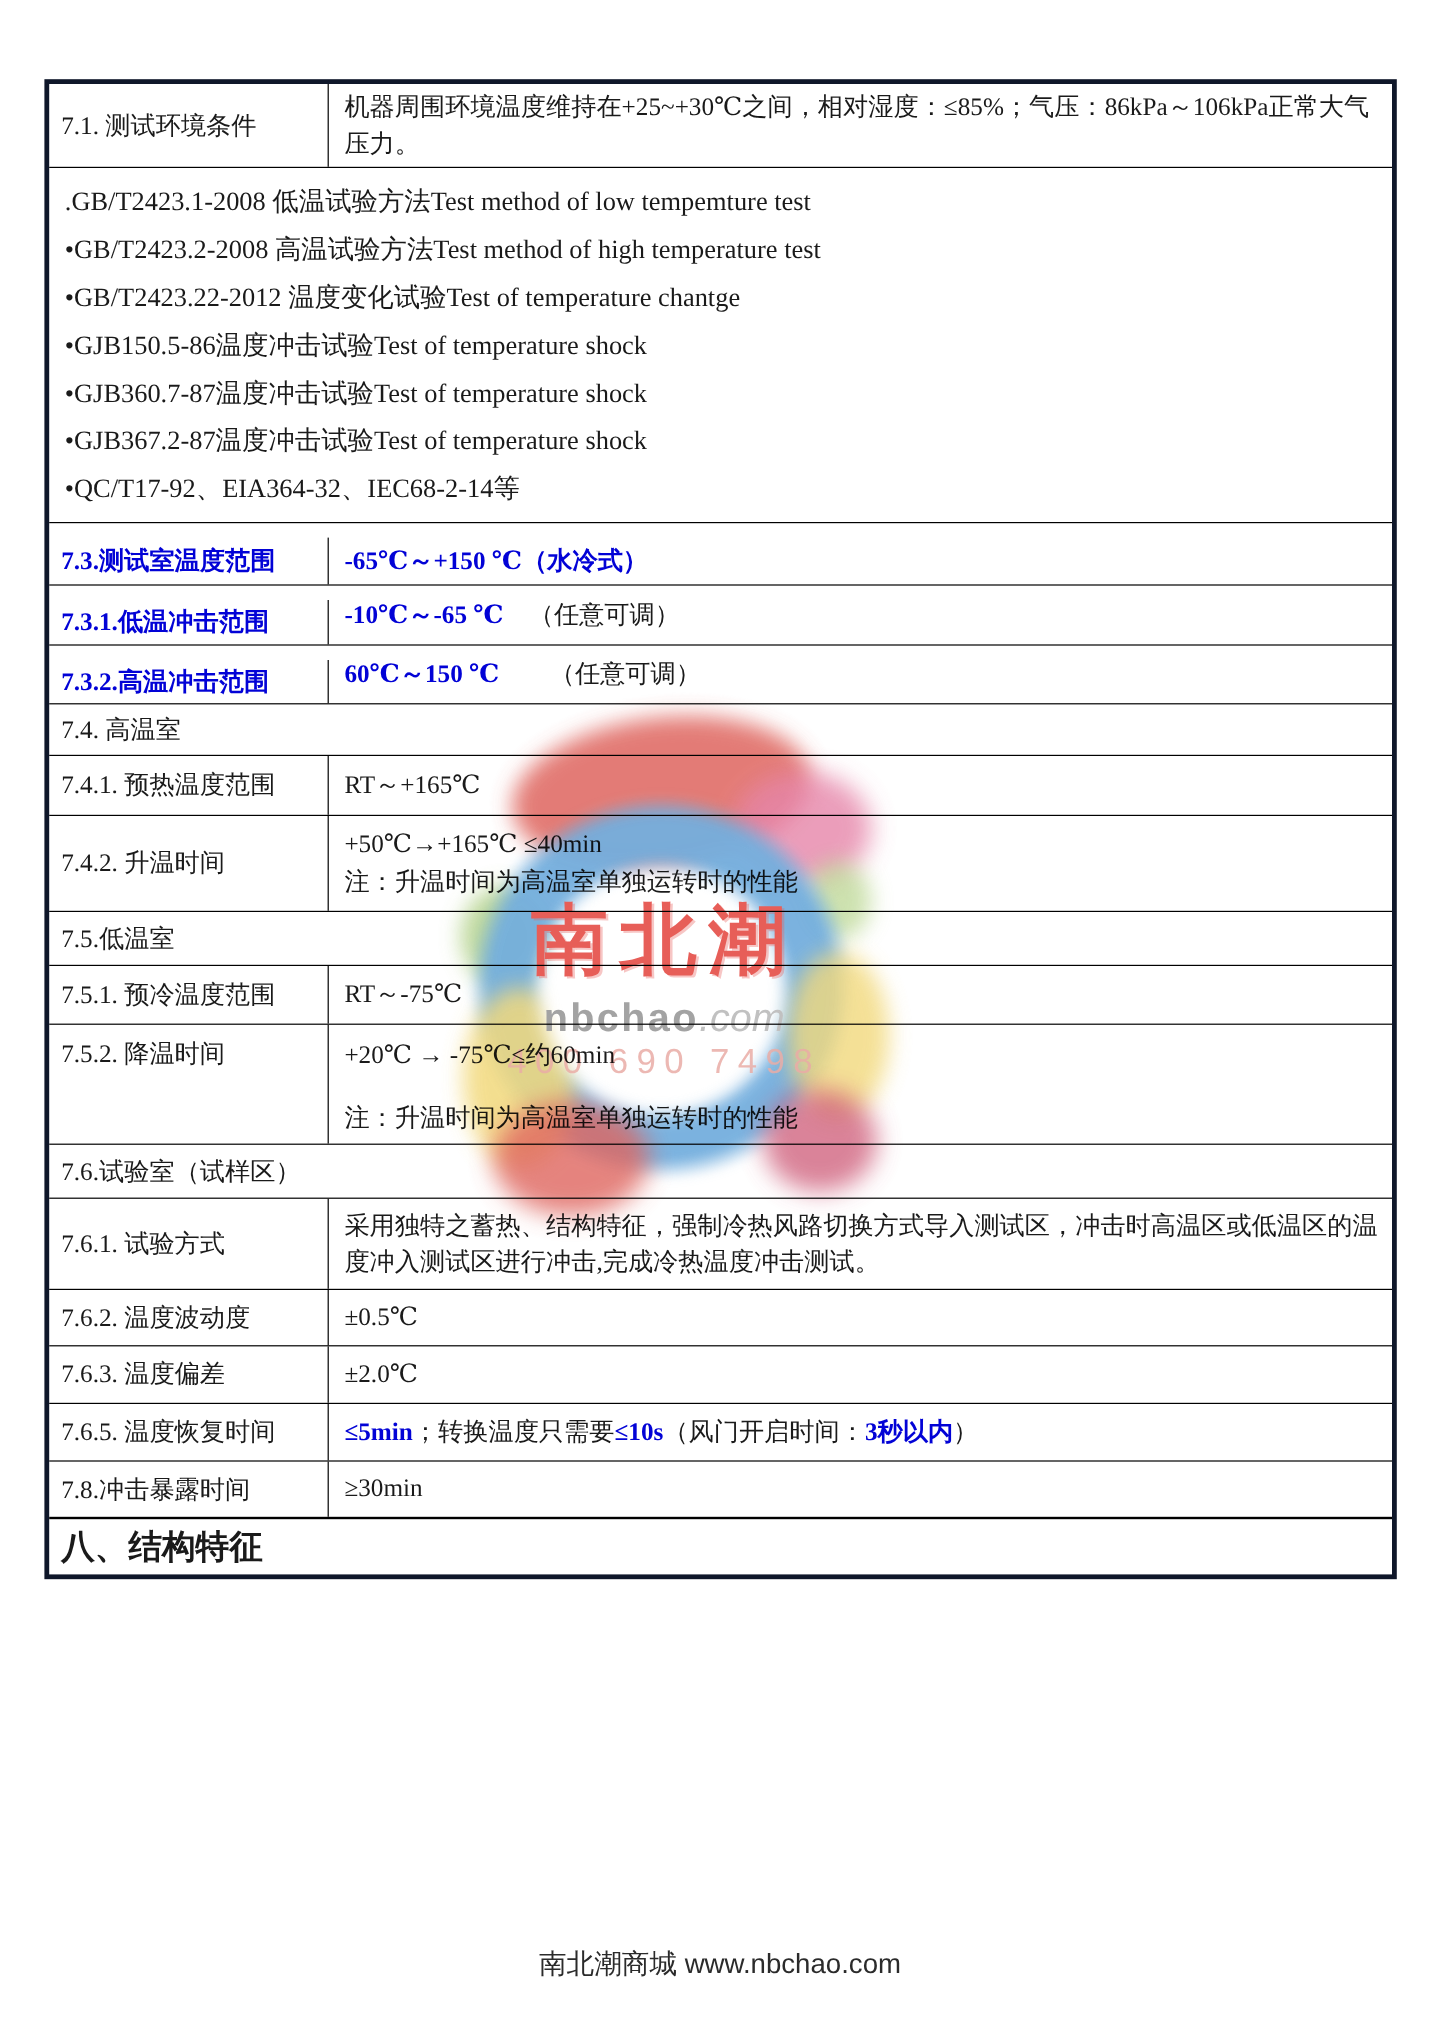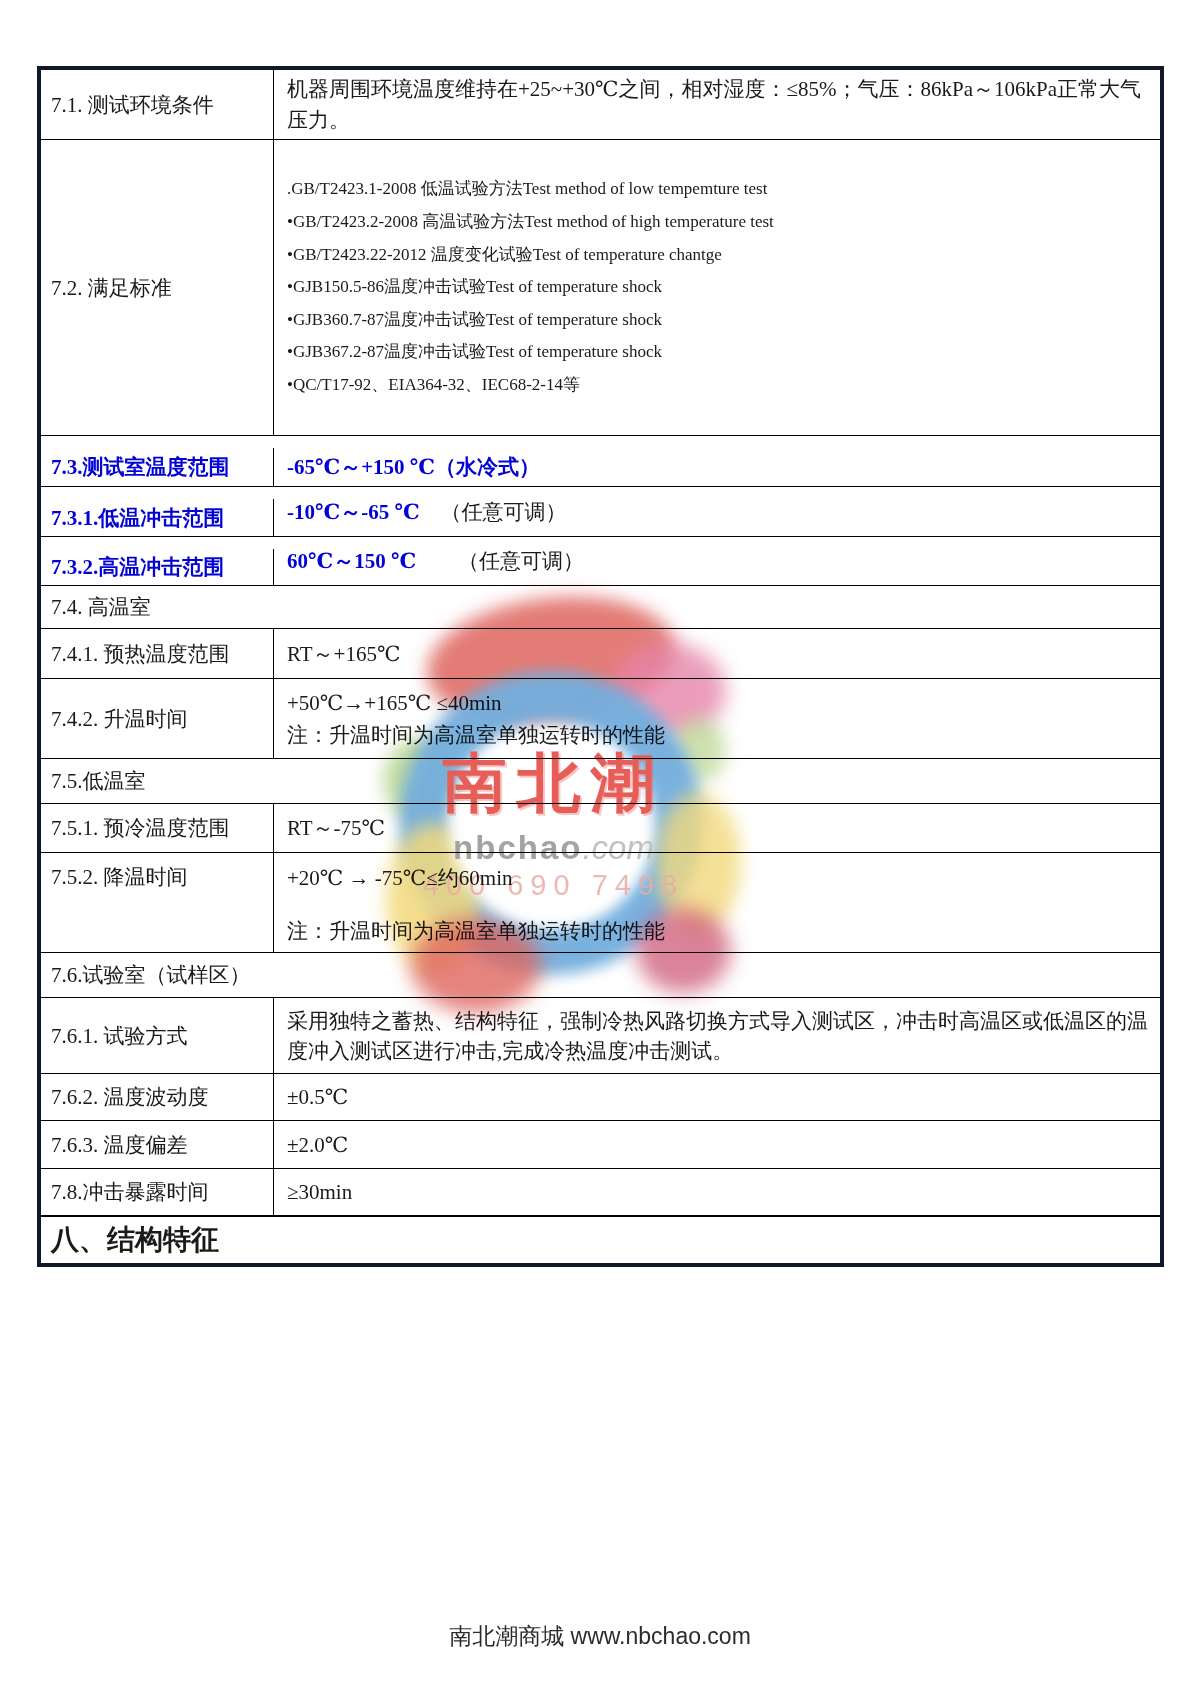--- a/index.html
+++ b/index.html
@@ -13,21 +13,21 @@
     border:4px solid #0f172a;background:transparent;box-sizing:border-box;
   }
   .row{display:flex;align-items:stretch;box-sizing:border-box;}
   .row + .row{border-top:1px solid #000;}
   .cell{display:flex;flex-direction:column;justify-content:center;box-sizing:border-box;}
   .label{width:233px;min-width:233px;border-right:1px solid #000;padding:4px 6px 4px 10px;font-size:21px;}
   .value{flex:1;padding:4px 10px 4px 13px;font-size:21px;line-height:1.45;}
   .merged{width:100%;padding:4px 10px 4px 10px;font-size:21px;justify-content:center;display:flex;flex-direction:column;}
   .blue{color:#0202d6;font-weight:bold;margin-top:12px;}
   .blue-row .label,.blue-row .value{font-weight:bold;}
-  .std-list{list-style:none;margin:0;padding:0;font-size:17px;}
+  .std-list{list-style:none;margin:0;padding:0;font-size:22px;}
   .std-list li{margin:8px 0;line-height:1.45;}
   .note-line{margin-top:2px;}
   .gap-note{margin-top:22px;}
   .section-row{border-top:2px solid #000 !important;}
   .section-title{font-weight:bold;font-size:28px;font-family:"Liberation Sans","DejaVu Sans",sans-serif;}
   
   .wm{
     position:absolute;left:356px;top:588px;width:395px;height:430px;
     pointer-events:none;mix-blend-mode:multiply;opacity:.82;z-index:5;
   }
@@ -60,21 +60,20 @@
 <div class="tbl">
 
   <div class="row" style="min-height:69px">
     <div class="cell label">7.1.  测试环境条件</div>
     <div class="cell value">
         <span>机器周围环境温度维持在+25~+30℃之间，相对湿度：≤85%；气压：86kPa～106kPa正常大气压力。</span>
       </div>
   </div>
 
   <div class="row" style="min-height:296px">
-    <div class="cell label">7.2.  满足标准</div>
     <div class="cell value">
       <ul class="std-list">
         <li>.GB/T2423.1-2008 低温试验方法Test method of low tempemture test</li>
         <li>•GB/T2423.2-2008  高温试验方法Test method of high temperature test</li>
         <li>•GB/T2423.22-2012 温度变化试验Test of temperature chantge</li>
         <li>•GJB150.5-86温度冲击试验Test of temperature shock</li>
         <li>•GJB360.7-87温度冲击试验Test of temperature shock</li>
         <li>•GJB367.2-87温度冲击试验Test of temperature shock</li>
         <li>•QC/T17-92、EIA364-32、IEC68-2-14等</li>
       </ul>
@@ -158,20 +157,28 @@
       </div>
   </div>
 
   <div class="row" style="min-height:48px">
     <div class="cell label">7.6.3. 温度偏差</div>
     <div class="cell value">
         <span>±2.0℃</span>
       </div>
   </div>
 
+  <div class="row" style="min-height:48px">
+    <div class="cell label">7.6.5. 温度恢复时间</div>
+    <div class="cell value">
+      <div>
+        <span class="blue">≤5min</span><span>；转换温度只需要</span><span class="blue">≤10s</span><span>（风门开启时间：</span><span class="blue">3秒以内</span><span>）</span>
+      </div>
+    </div>
+  </div>
 
   <div class="row" style="min-height:47px">
     <div class="cell label">7.8.冲击暴露时间</div>
     <div class="cell value">
         <span>≥30min</span>
       </div>
   </div>
 
   <div class="row section-row" style="min-height:48px">
     <div class="cell merged section-title">八、结构特征</div>

